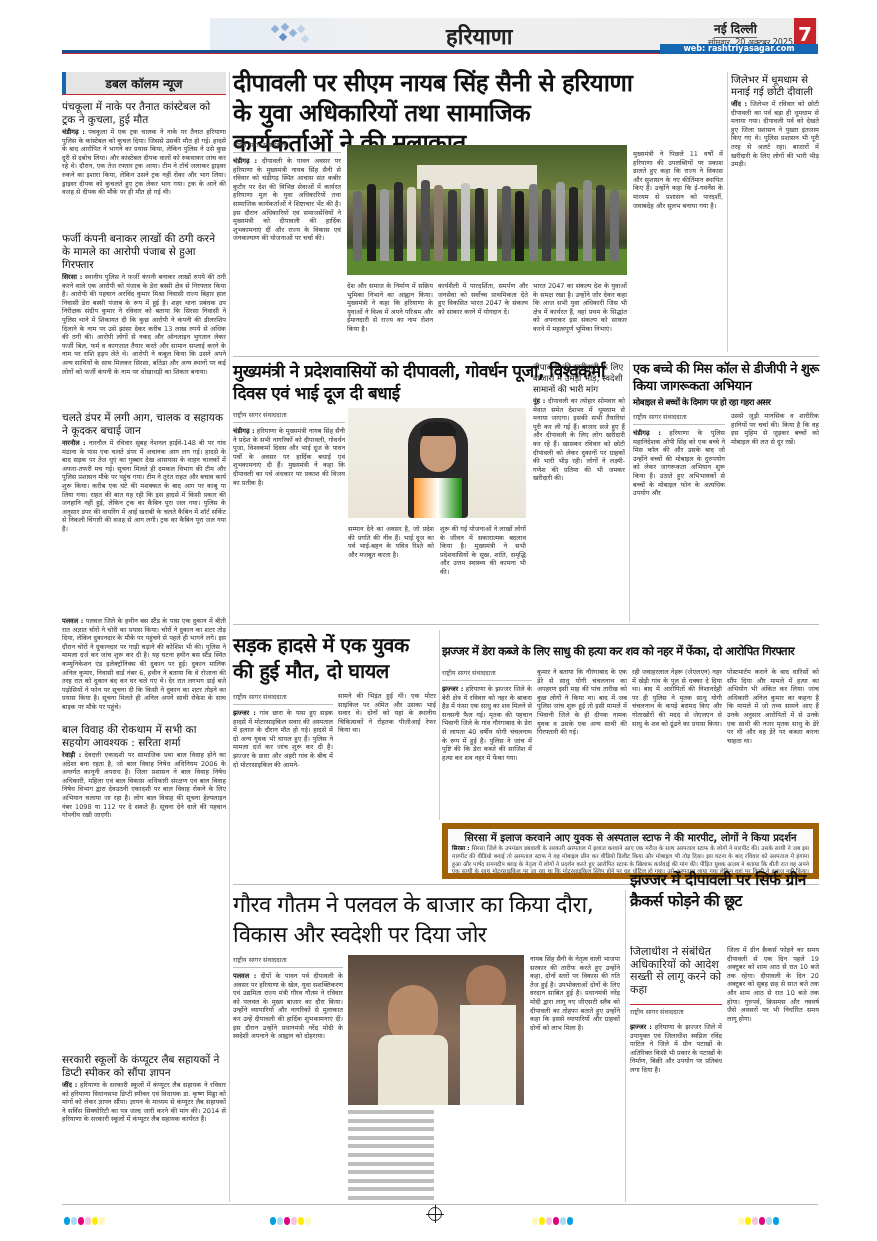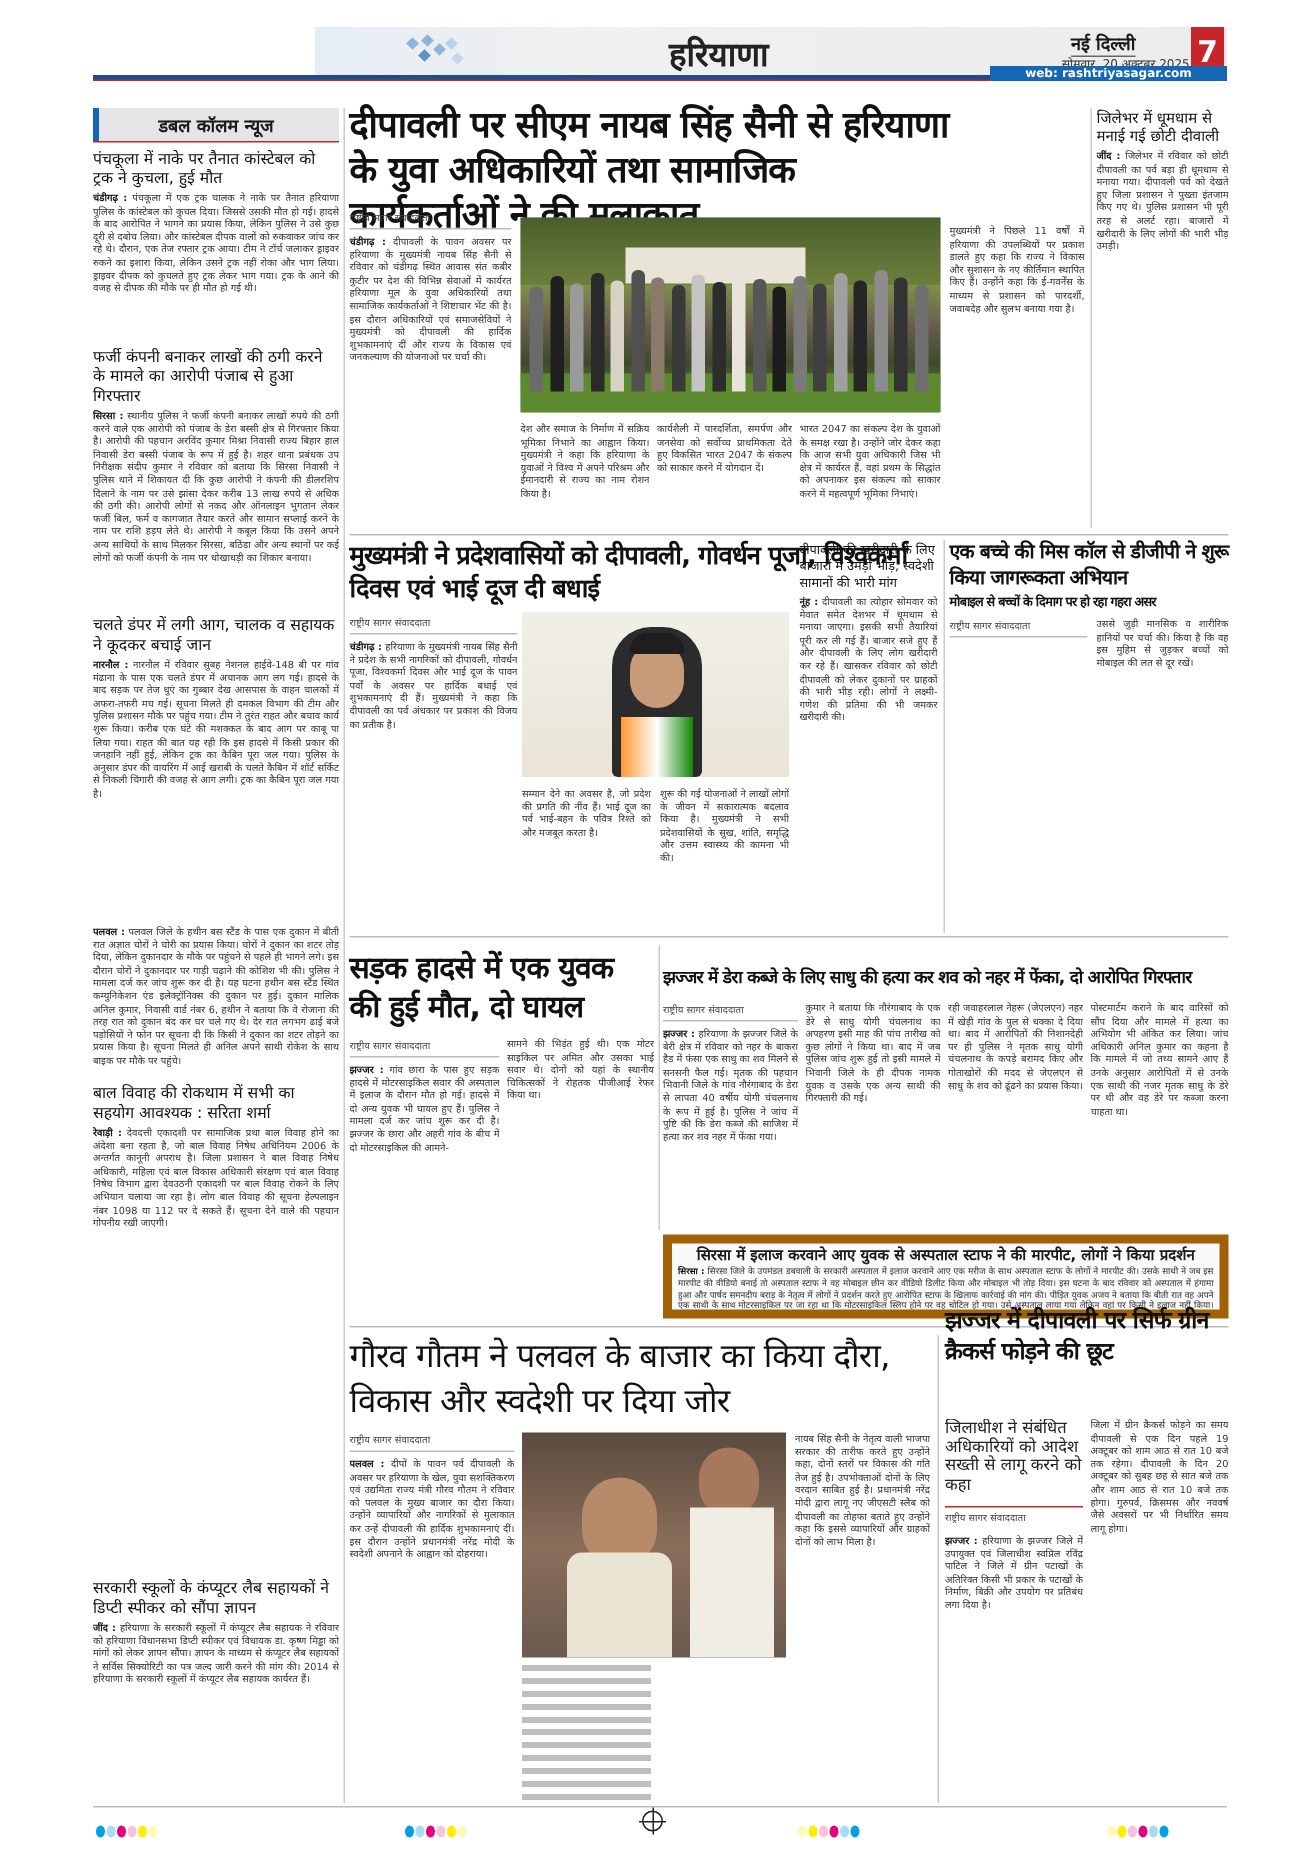--- a/index.html
+++ b/index.html
@@ -188,20 +188,21 @@
   <div class="lhead" style="font-size:8.5px;line-height:11px">दीपावली की खरीदारी के लिए बाजारों में उमड़ी भीड़, स्वदेशी सामानों की भारी मांग</div>
   <p class="body-text"><b>नूंह :</b> <span>दीपावली का त्योहार सोमवार को मेवात समेत देशभर में धूमधाम से मनाया जाएगा। इसकी सभी तैयारियां पूरी कर ली गई हैं। बाजार सजे हुए हैं और दीपावली के लिए लोग खरीदारी कर रहे हैं। खासकर रविवार को छोटी दीपावली को लेकर दुकानों पर ग्राहकों की भारी भीड़ रही। लोगों ने लक्ष्मी-गणेश की प्रतिमा की भी जमकर खरीदारी की।</span></p>
 </div>
 
 <div class="vrule" style="left:629px; top:360px; height:262px;"></div>
 
 <div class="bighead" style="left:633px; top:360px; width:188px; font-size:13px; line-height:17px; text-align:left;">एक बच्चे की मिस कॉल से डीजीपी ने शुरू किया जागरूकता अभियान</div>
 <div class="bighead" style="left:633px; top:397px; width:188px; font-size:8.5px; line-height:11px; text-align:left;">मोबाइल से बच्चों के दिमाग पर हो रहा गहरा असर</div>
 <div class="col" style="left:633px; top:412px; width:92px; height:210px;">
   <div class="byline">राष्ट्रीय सागर संवाददाता</div>
+  <p class="body-text"><b>चंडीगढ़ :</b> <span>हरियाणा के पुलिस महानिदेशक ओपी सिंह को एक बच्चे ने मिस कॉल की और उसके बाद जो उन्होंने बच्चों की मोबाइल के दुरुपयोग को लेकर जागरूकता अभियान शुरू किया है। उठाते हुए अभिभावकों से बच्चों के मोबाइल फोन के अत्यधिक उपयोग और</span></p>
 </div>
 <div class="col" style="left:731px; top:412px; width:88px; height:210px;">
   <p class="body-text">उससे जुड़ी मानसिक व शारीरिक हानियों पर चर्चा की। किया है कि वह इस मुहिम से जुड़कर बच्चों को मोबाइल की लत से दूर रखें।</p>
 </div>
 
 <div class="hrule" style="left:233px; top:624px; width:586px;"></div>
 
 <div class="bighead" style="left:233px; top:632px; width:200px; font-size:20px; line-height:26px;">सड़क हादसे में एक युवक की हुई मौत, दो घायल</div>
 <div class="col" style="left:233px; top:692px; width:100px; height:190px;">
   <div class="byline">राष्ट्रीय सागर संवाददाता</div>

